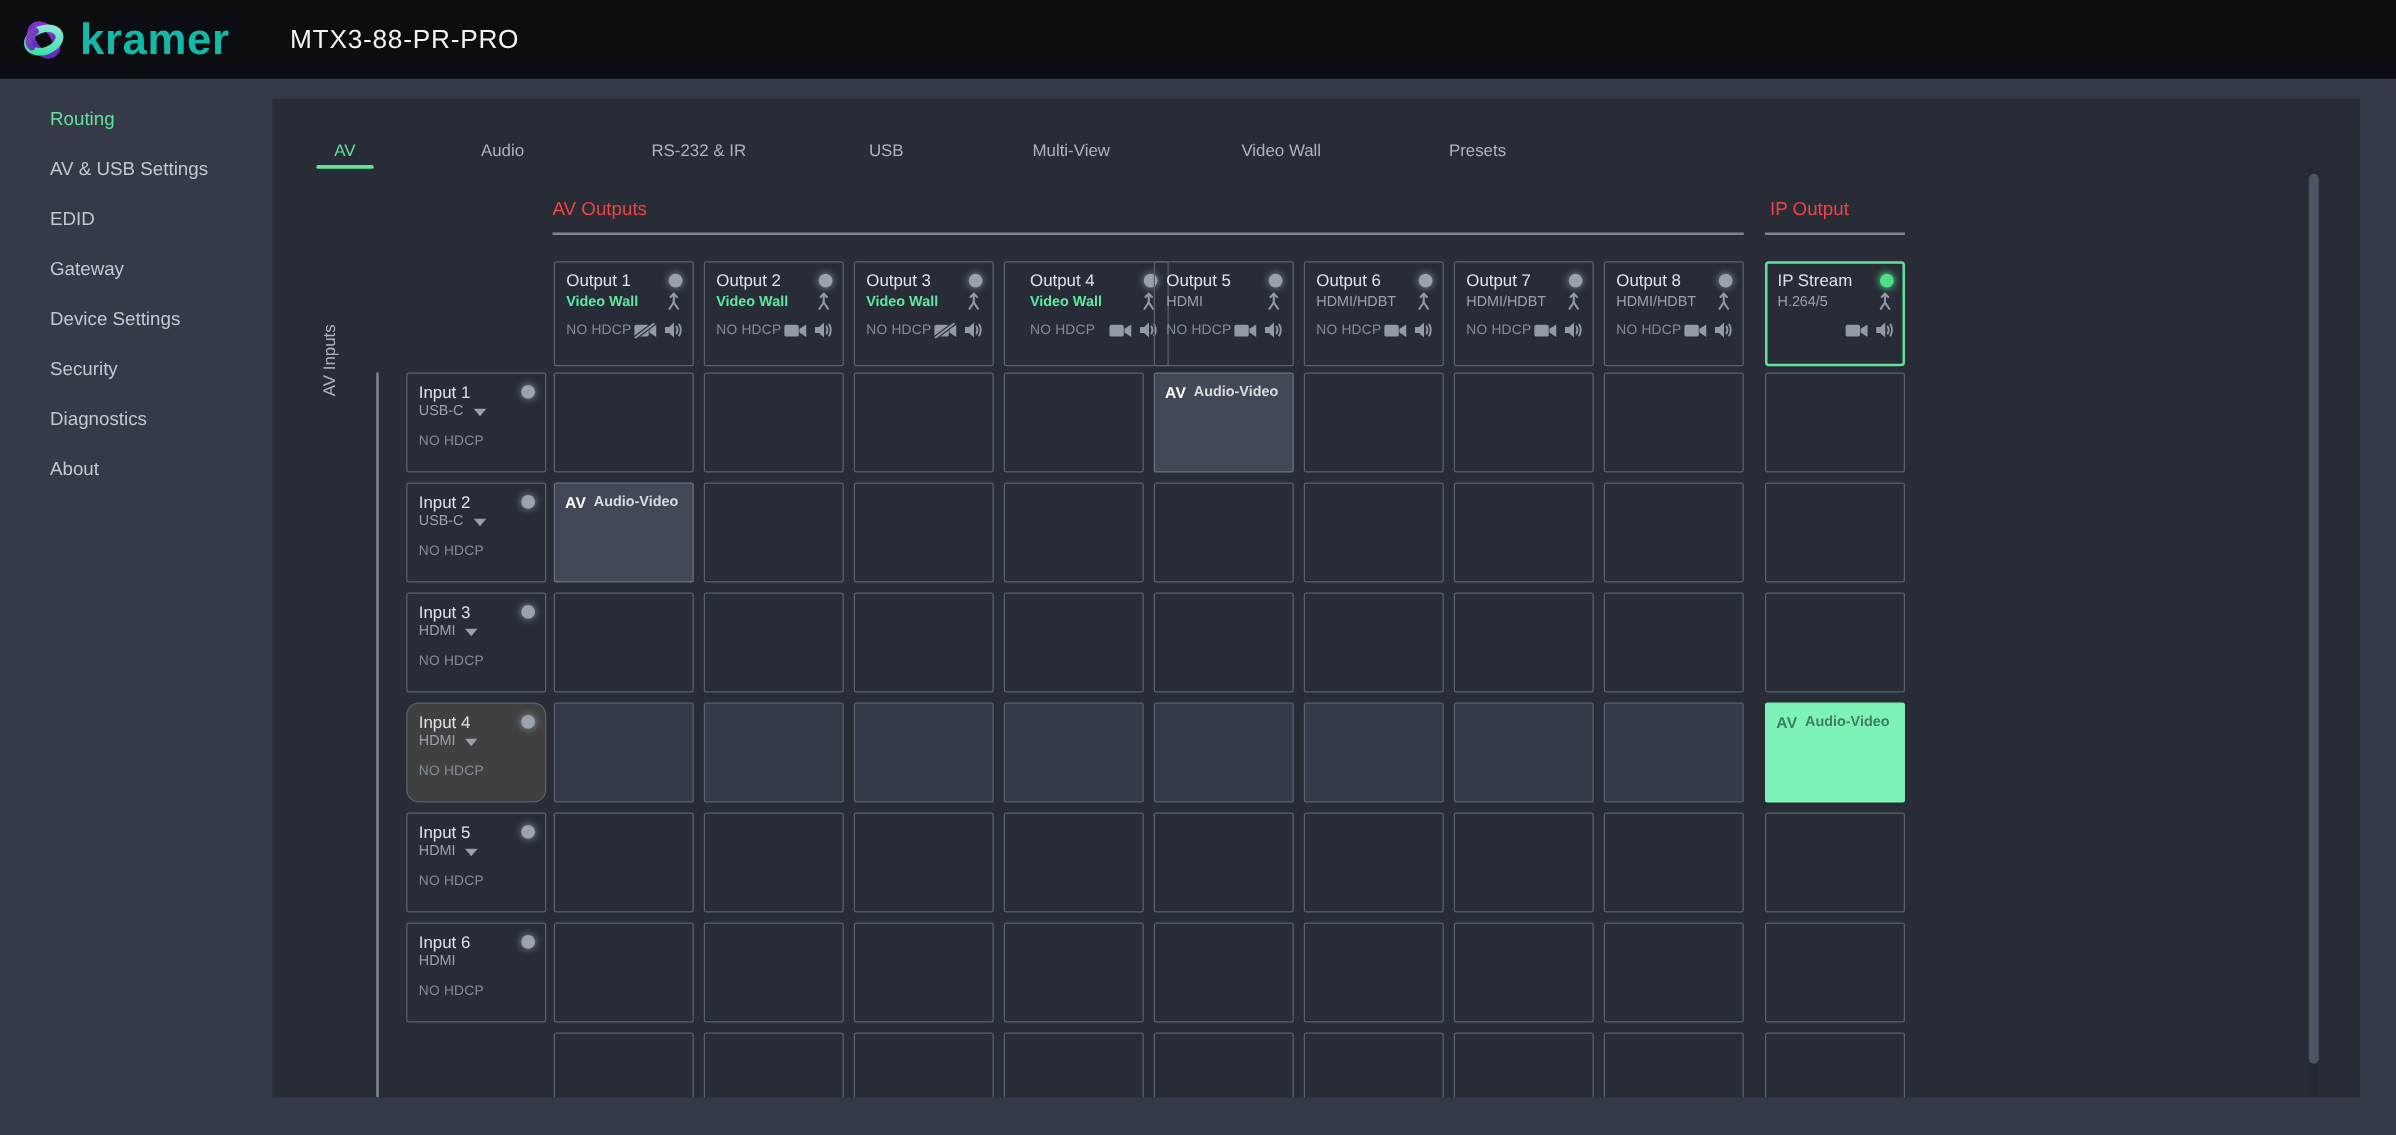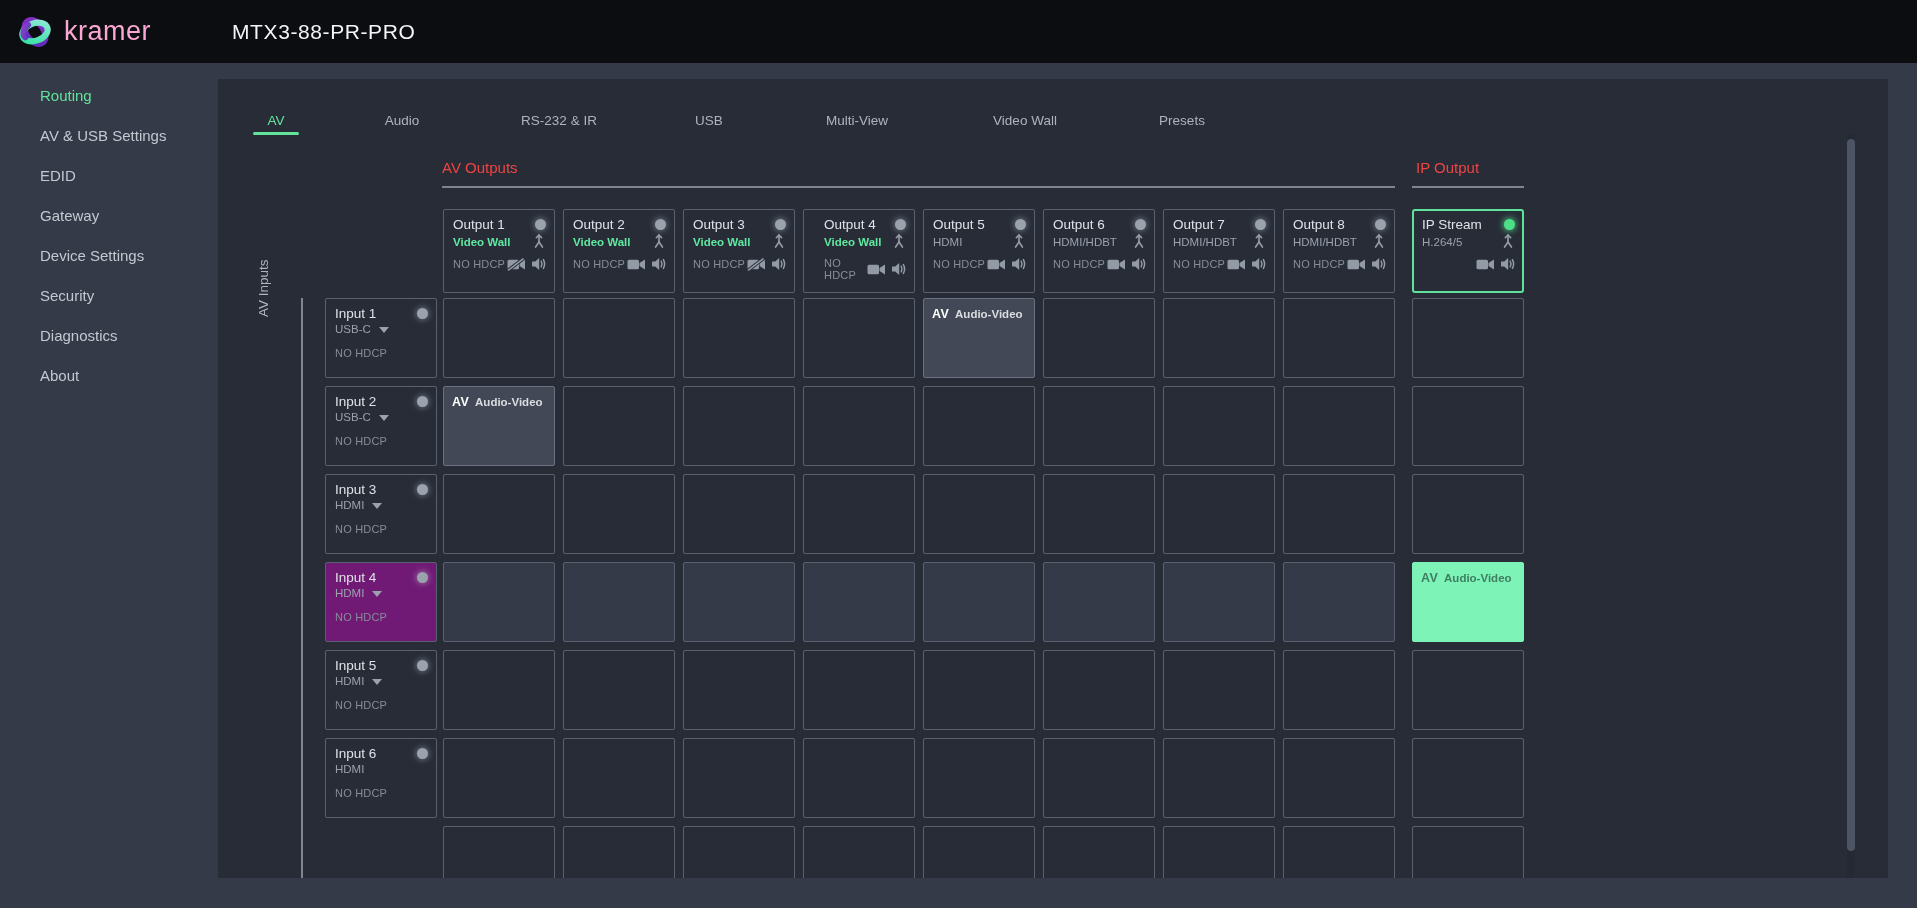--- a/index.html
+++ b/index.html
@@ -3,21 +3,21 @@
 <meta charset="utf-8">
 <style>
   html,body{margin:0;padding:0;overflow:hidden;background:#343a47;}
   #app{position:relative;width:1917px;height:908px;background:#343a47;
        font-family:"Liberation Sans",sans-serif;color:#c7ccd5;}
 
   
   .topbar{position:absolute;left:0;top:0;width:1917px;height:63px;background:#0c0d10;
           display:flex;align-items:center;}
   .brand-wrap{display:flex;align-items:center;margin-left:14px;}
-  .brand-text{color:#f9a8d4;font-size:27px;font-weight:400;letter-spacing:.5px;margin-left:8px;}
+  .brand-text{color:#14b8a6;font-size:35px;font-weight:700;letter-spacing:.5px;margin-left:8px;}
   .device-title{position:absolute;left:232px;top:0;height:63px;display:flex;align-items:center;
                 color:#f3f4f6;font-size:21px;letter-spacing:.6px;}
 
   
   .sidebar{position:absolute;left:0;top:63px;width:218px;height:845px;padding-top:12px;box-sizing:border-box;}
   .side-item{height:40px;display:flex;align-items:center;padding-left:40px;font-size:15px;
              color:#c3c8d1;cursor:pointer;}
   .side-item.active{color:#63e39c;}
 
   
@@ -36,21 +36,21 @@
   .sec-rule{position:absolute;height:2px;background:#7e8590;}
 
   
   .v-label{position:absolute;left:38px;top:238px;font-size:13.5px;color:#aeb4bf;
            transform:rotate(-90deg);transform-origin:left top;white-space:nowrap;}
   .v-rule{position:absolute;left:83px;top:219px;width:2px;height:580px;background:#80868f;}
 
   
   .card{position:absolute;box-sizing:border-box;border:1px solid #596070;border-radius:2px;
         padding:7px 8px 6px 9px;background:transparent;cursor:pointer;}
-  .card.hl{background:#701a75;}
+  .card.hl{background:#404040;border-radius:10px;}
   .card.ip{border:2px solid #5fe39a;border-radius:3px;padding:6px 7px 5px 8px;}
   .crow{display:flex;align-items:center;justify-content:space-between;}
   .ctitle{font-size:13.5px;color:#dfe2e7;}
   .csub{font-size:11.5px;color:#9aa1ad;margin-top:1px;}
   .csub.accent{color:#5fe8a0;font-weight:bold;}
   .chdcp{font-size:11px;color:#868d99;letter-spacing:.2px;}
   .crow.sub{margin-top:1px;}
   .crow.hdcp-row{margin-top:8px;}
   .in-card .crow.hdcp-row{margin-top:12px;}
   .led{width:11px;height:11px;border-radius:50%;background:#9aa2ac;flex:none;
@@ -326,21 +326,21 @@
         <span class="icon spk">
               <svg width="15" height="14" viewBox="0 0 15 14">
                 <path d="M1 4.6 H4.2 L8.2 1 V13 L4.2 9.4 H1 Z" fill="#929aa6"></path>
                 <path d="M10.2 4.2 Q11.8 7 10.2 9.8" fill="none" stroke="#929aa6" stroke-width="1.5" stroke-linecap="round"></path>
                 <path d="M12.4 2.6 Q14.8 7 12.4 11.4" fill="none" stroke="#929aa6" stroke-width="1.5" stroke-linecap="round"></path>
               </svg>
             </span>
       </span>
     </div>
   </div>
-      <div class="card out-card" style="top: 130px; width: 112px; height: 84px; left: 585px; padding-left: 20px;">
+      <div class="card out-card" style="top: 130px; width: 132px; height: 84px; left: 585px; padding-left: 20px;">
     <div class="crow">
       <span class="ctitle">Output 4</span>
       <span class="led"></span>
     </div>
     <div class="crow sub">
       <span class="csub accent">Video Wall</span>
       <span class="icon split">
             <svg width="14" height="16" viewBox="0 0 14 16" fill="none" stroke="#929aa6" stroke-width="1.7" stroke-linecap="round" stroke-linejoin="round">
               <path d="M7 2 L7 9"></path>
               <path d="M4.4 4.6 L7 2 L9.6 4.6"></path>

